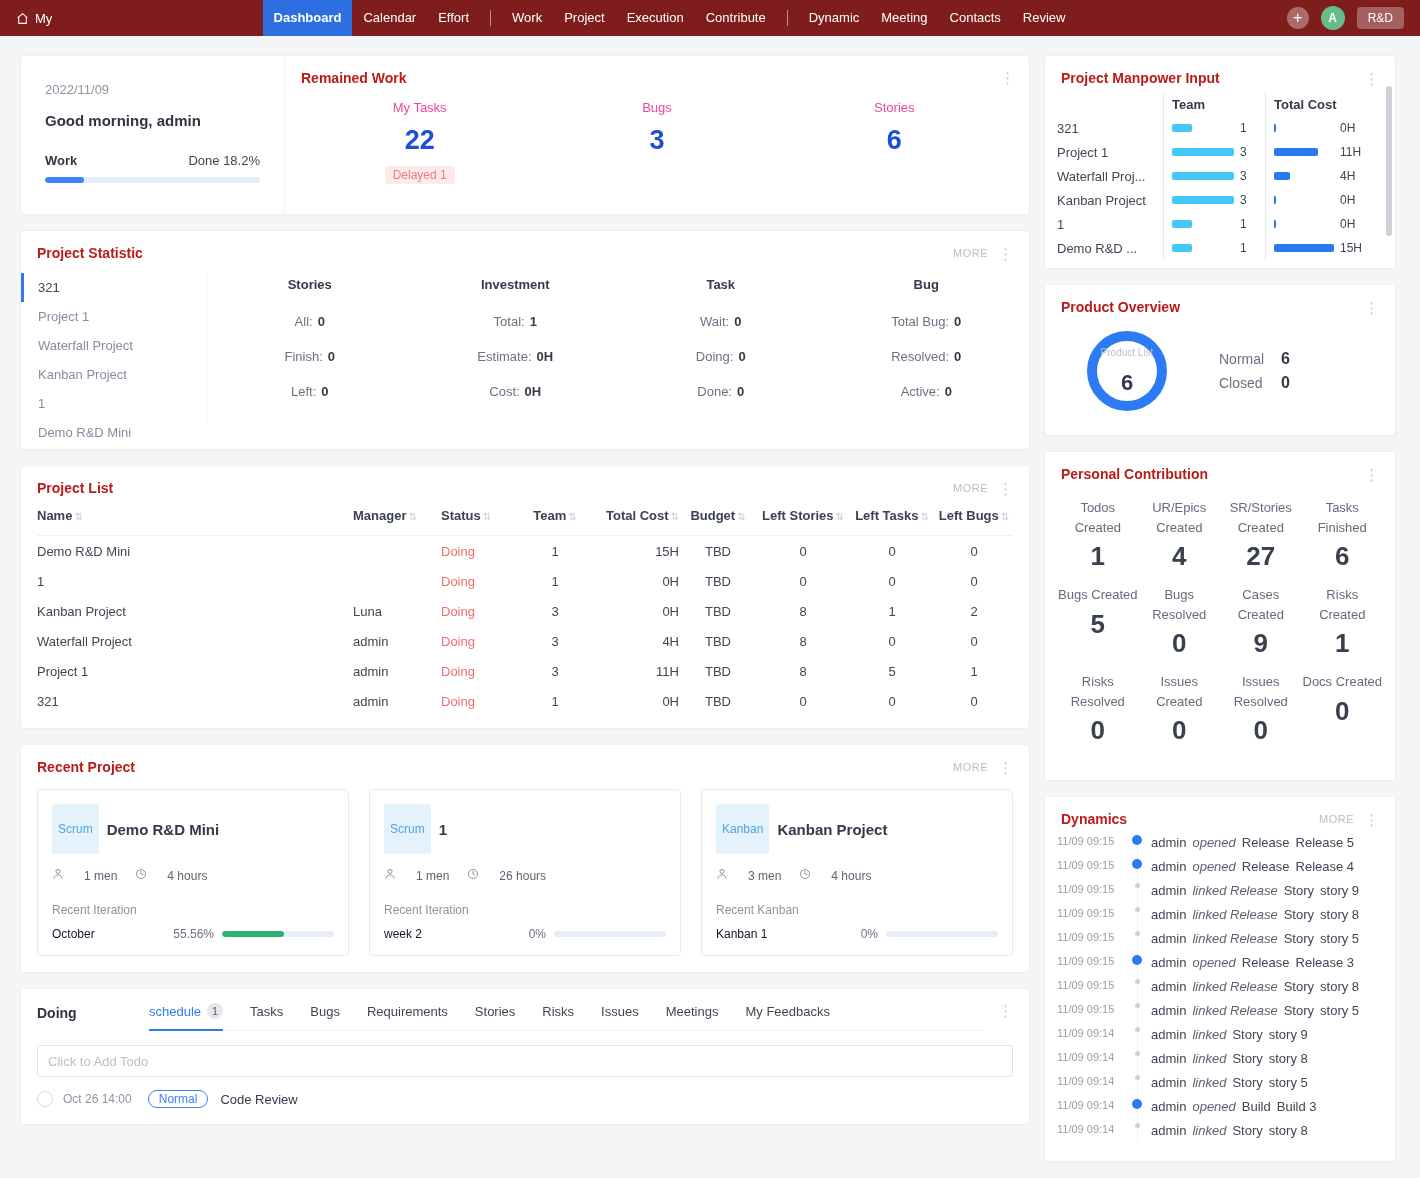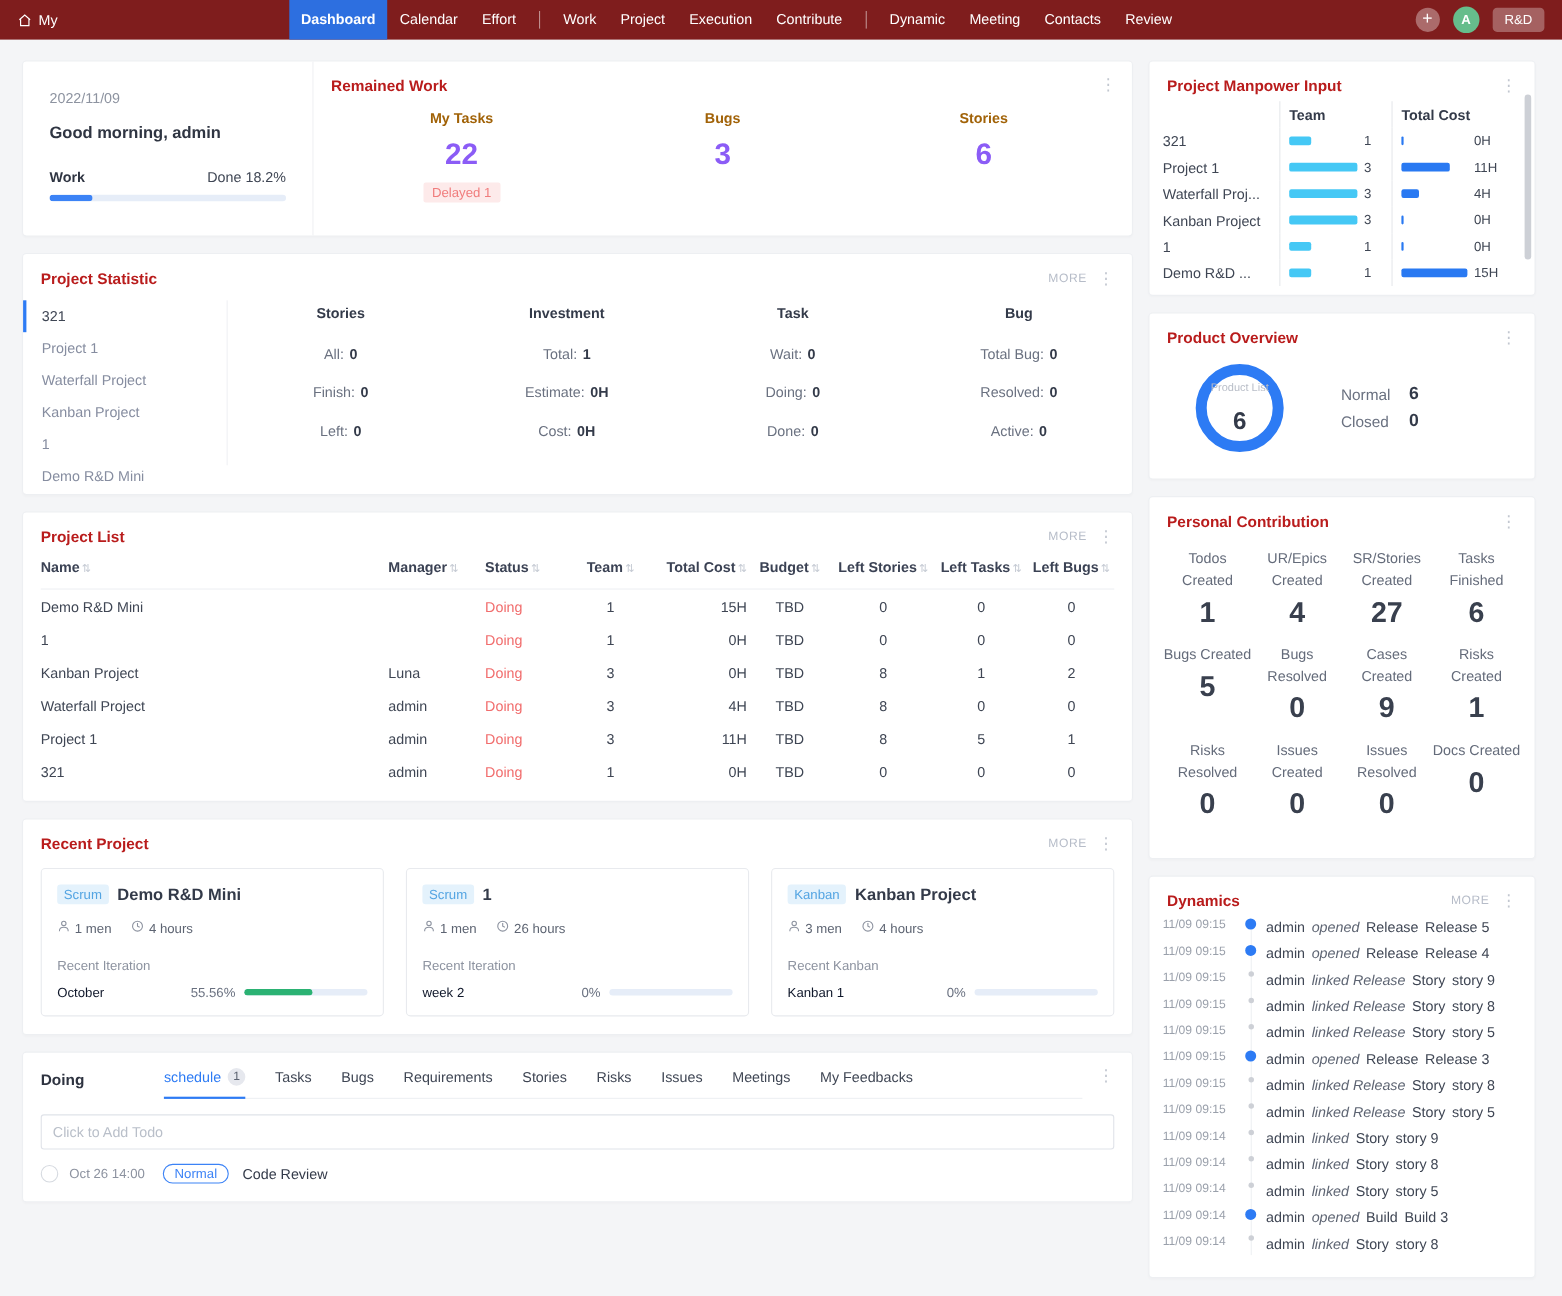--- a/index.html
+++ b/index.html
@@ -42,22 +42,22 @@
   .hero-greeting { font-weight: bold; font-size: 15px; color: #2f3542; margin-bottom: 24px; }
   .hero-work-row { display: flex; margin-bottom: 9px; font-size: 13px; }
   .hero-work-label { font-weight: bold; color: #2f3542; }
   .hero-done { margin-left: auto; color: #3f4654; }
   .track { background: #e6edf8; border-radius: 3px; height: 6px; overflow: hidden; }
   .fill-blue { background: #3c83f6; height: 100%; border-radius: 3px; }
   .fill-green { background: #2bb273; height: 100%; border-radius: 3px; }
   .hero-right { flex: 1; padding: 14px 16px; position: relative; }
   .rw-stats { display: flex; margin-top: 14px; }
   .rw-stat { flex: 1; text-align: center; }
-  .rw-label { color: #a16207; font-size: 13px; margin-bottom: 10px; font-weight: bold; }
-  .rw-value { font-size: 27px; font-weight: bold; color: #8b5cf6; }
+  .rw-label { color: #ec4899; font-size: 13px; margin-bottom: 10px; }
+  .rw-value { font-size: 27px; font-weight: bold; color: #1d4ed8; }
   .rw-badge { display: inline-block; margin-top: 10px; background: #fdeaea; color: #f07c7c; font-size: 12px; padding: 2px 8px; border-radius: 2px; }
   .hero-kebab { position: absolute; top: 14px; right: 14px; }
   
   .card-ps { height: 220px; }
   .ps-body { display: flex; padding-top: 12px; height: 162px; }
   .ps-list { width: 186px; border-right: 1px solid #f0f1f4; }
   .ps-item { padding: 7px 14px; color: #868da0; font-size: 13px; border-left: 3px solid transparent; cursor: pointer; }
   .ps-item.active { border-left-color: #2d7bf4; color: #3f4654; }
   .ps-groups { flex: 1; display: grid; grid-template-columns: repeat(4, 1fr); padding-top: 4px; }
   .ps-group { text-align: center; }
@@ -71,24 +71,24 @@
   .tbl-row { height: 30px; font-size: 13px; color: #3f4654; }
   .sort { color: #c6cbd4; font-size: 10px; margin-left: 2px; font-weight: normal; }
   .c-center { text-align: center; }
   .c-right { text-align: right; }
   .c-status { color: #f16d6d; }
   .th { cursor: pointer; white-space: nowrap; }
   
   .rp-grid { display: flex; gap: 20px; padding: 14px 16px 16px; }
   .rp-card { flex: 1; border: 1px solid #e8eaee; border-radius: 4px; padding: 14px; cursor: pointer; }
   .rp-top { display: flex; align-items: center; gap: 8px; }
-  .badge-type { background: #e4f2fc; color: #53a4e2; padding: 2px 6px; border-radius: 3px; font-size: 12px; }
+  .badge-type { background: #e4f2fc; color: #53a4e2; padding: 18px 6px; border-radius: 3px; font-size: 12px; }
   .rp-name { font-size: 15px; font-weight: bold; color: #333a49; }
   .rp-meta { display: flex; gap: 18px; margin: 14px 0 20px; color: #5d6472; font-size: 12px; align-items: center; }
-  .rp-meta span { display: inline-flex; align-items: center; gap: 4px; justify-content: flex-end; }
+  .rp-meta span { display: inline-flex; align-items: center; gap: 20px; justify-content: flex-end; }
   .rp-recent { color: #8d93a0; font-size: 12px; margin-bottom: 10px; }
   .rp-bottom { display: flex; align-items: center; font-size: 12px; }
   .rp-iter { color: #0f172a; }
   .rp-pct { margin-left: auto; margin-right: 8px; color: #6a7180; }
   .rp-track { width: 112px; }
   
   .doing-head { display: flex; align-items: flex-start; padding: 14px 16px 0; }
   .doing-title { font-weight: bold; font-size: 14px; color: #2e3340; width: 112px; padding-top: 2px; }
   .tabs { display: flex; gap: 27px; flex: 1; border-bottom: 1px solid #eef0f3; }
   .tab { padding-bottom: 11px; cursor: pointer; color: #3f4654; font-size: 13px; position: relative; white-space: nowrap; display: flex; align-items: center; gap: 6px; }

